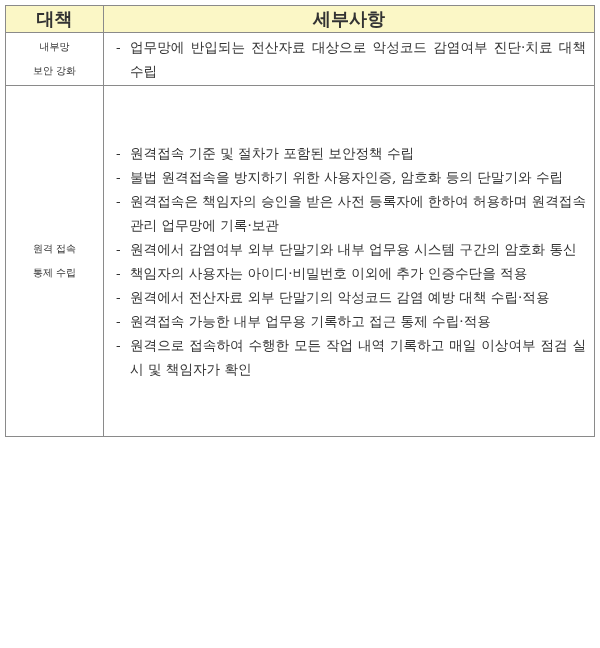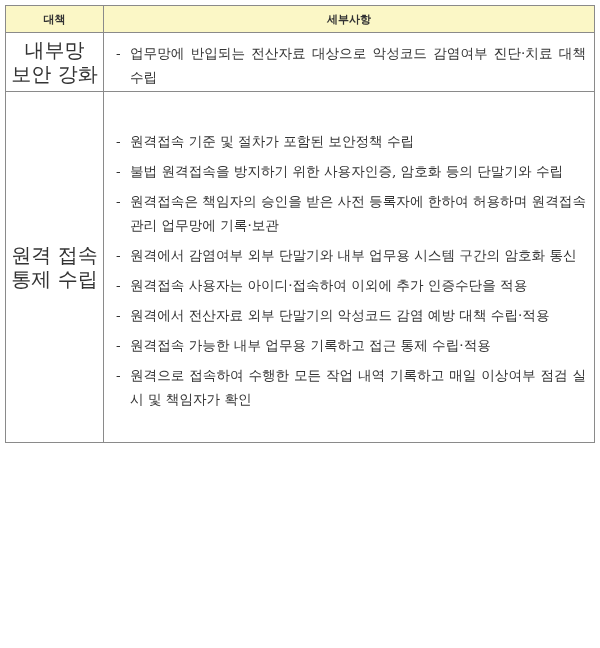--- a/index.html
+++ b/index.html
@@ -1,25 +1,25 @@
 <!DOCTYPE html>
 <html><head>
   <meta charset="utf-8">
   <style>
     html, body { margin: 0; padding: 0; background: #ffffff; }
     body { width: 600px; height: 648px; overflow: hidden; font-family: "DejaVu Serif", "Liberation Serif", serif; color: #222; }
     .wrap { position: absolute; left: 5px; top: 5px; width: 589px; }
     table { border-collapse: collapse; width: 589px; table-layout: fixed; }
     th, td { border: 1px solid #8a8a8a; }
-    th { background: #fbf7c6; height: 26px; font-weight: bold; font-size: 11px; color: #333; text-align: center; padding: 0; }
+    th { background: #fbf7c6; height: 26px; font-weight: bold; font-size: 18px; color: #333; text-align: center; padding: 0; }
     col.c1 { width: 98px; }
     col.c2 { width: 491px; }
-    td.cat { text-align: center; vertical-align: middle; font-size: 20px; line-height: 24px; color: #333; padding: 0 2px; }
+    td.cat { text-align: center; vertical-align: middle; font-size: 10px; line-height: 24px; color: #333; padding: 0 2px; }
     td.det { vertical-align: middle; padding: 2px 8px 2px 12px; font-size: 13.6px; line-height: 24px; color: #333; }
-    .item { display: block; padding-left: 14px; text-indent: -14px; text-align: justify; margin-top: 6px; }
+    .item { display: block; padding-left: 14px; text-indent: -14px; text-align: justify; }
     .dash { display: inline-block; width: 14px; text-indent: 0; }
     tr.r1 td { height: 48px; }
     tr.r2 td { height: 72px; }
     tr.r3 td { height: 96px; }
     tr.r4 td { height: 72px; }
     tr.r5 td { height: 330px; }
     tr.r5 td.det { padding-top: 10px; padding-bottom: 10px; }
   </style>
 </head>
 <body>
@@ -54,21 +54,21 @@
       <tr class="r5">
         <td class="cat">
           <div>원격 접속</div>
           <div>통제 수립</div>
         </td>
         <td class="det">
           <span class="item"><span class="dash">-</span><span>원격접속 기준 및 절차가 포함된 보안정책 수립</span></span>
           <span class="item"><span class="dash">-</span><span>불법 원격접속을 방지하기 위한 사용자인증, 암호화 등의 단말기와 수립</span></span>
           <span class="item"><span class="dash">-</span><span>원격접속은 책임자의 승인을 받은 사전 등록자에 한하여 허용하며 원격접속 관리 업무망에 기록·보관</span></span>
           <span class="item"><span class="dash">-</span><span>원격에서 감염여부 외부 단말기와 내부 업무용 시스템 구간의 암호화 통신</span></span>
-          <span class="item"><span class="dash">-</span><span>원격접속 사용자는 아이디·접속하여 이외에 추가 인증수단을 적용</span></span>
+          <span class="item"><span class="dash">-</span><span>책임자의 사용자는 아이디·비밀번호 이외에 추가 인증수단을 적용</span></span>
           <span class="item"><span class="dash">-</span><span>원격에서 전산자료 외부 단말기의 악성코드 감염 예방 대책 수립·적용</span></span>
           <span class="item"><span class="dash">-</span><span>원격접속 가능한 내부 업무용 기록하고 접근 통제 수립·적용</span></span>
           <span class="item"><span class="dash">-</span><span>원격으로 접속하여 수행한 모든 작업 내역 기록하고 매일 이상여부 점검 실시 및 책임자가 확인</span></span>
         </td>
       </tr>
     </tbody>
   </table>
 </div>
 
 </body></html>

